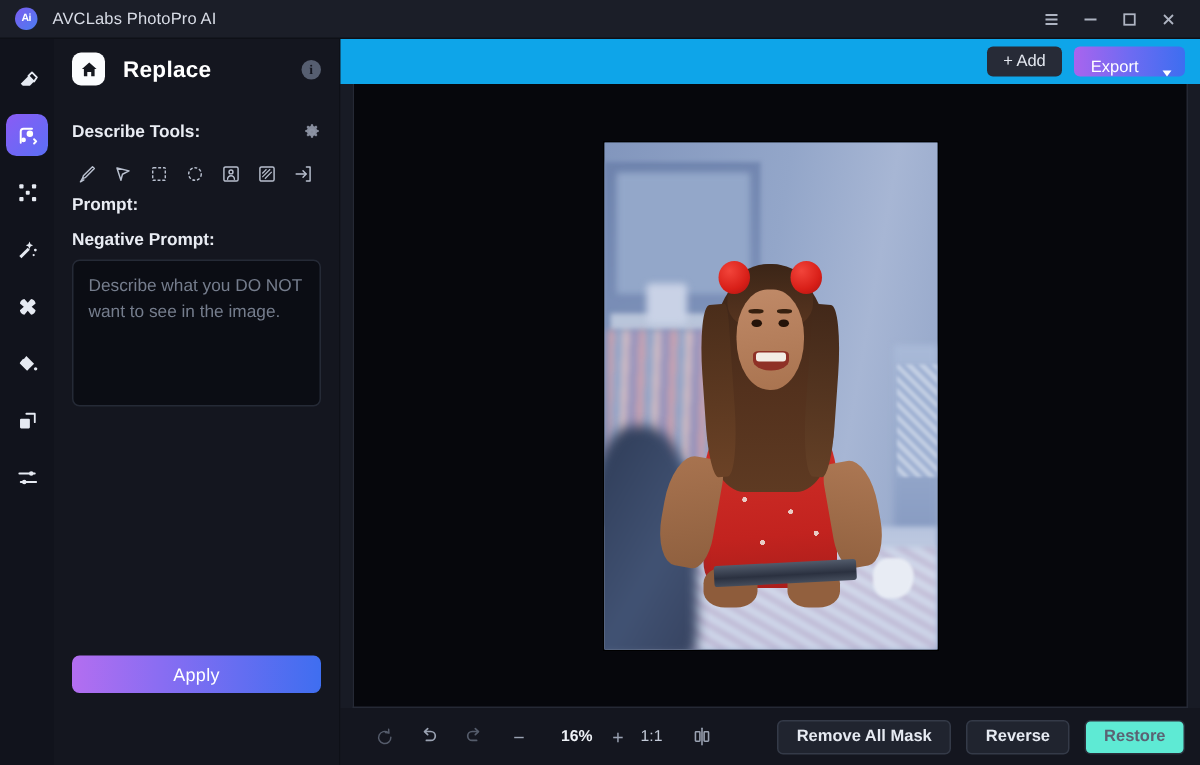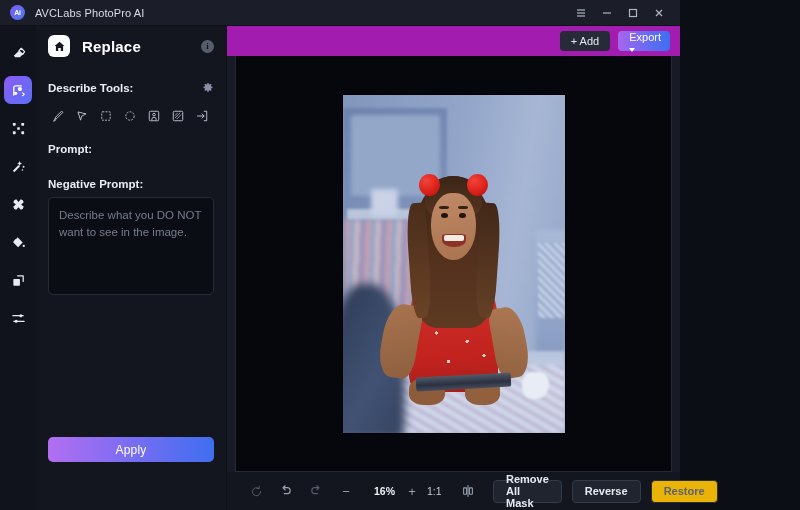--- a/index.html
+++ b/index.html
@@ -5,21 +5,21 @@
   * { box-sizing: border-box; margin: 0; padding: 0; }
   html, body {
     width: 800px; height: 510px;
     background: #0c0e15;
     font-family: "Liberation Sans", sans-serif;
     overflow: hidden;
     -webkit-font-smoothing: antialiased;
   }
   .app {
     position: relative;
-    width: 680px; height: 510px;
+    width: 800px; height: 510px;
     background: #14161f;
     display: flex;
     flex-direction: column;
   }
 
   
   .titlebar {
     height: 26px;
     flex: 0 0 26px;
     background: #1b1e28;
@@ -154,21 +154,21 @@
     display: flex; align-items: center; justify-content: center;
     color: #b9c0cf;
     border-radius: 4px;
   }
   .tool svg { display: block; }
 
   .field-label {
     font-size: 11.5px;
     color: #e9ecf3;
     font-weight: bold;
-    margin-top: 16px;
+    margin-top: 4px;
     margin-bottom: 7px;
   }
   .textarea {
     background: #0b0d14;
     border: 1px solid #3c4252;
     border-radius: 5px;
     height: 103px;
     padding: 9px 10px;
     font-size: 11.5px;
     color: #dfe3ec;
@@ -216,39 +216,39 @@
     border-left: 1px solid #0e1017;
   }
   .topbar {
     height: 30px;
     flex: 0 0 30px;
     display: flex;
     align-items: center;
     justify-content: flex-end;
     padding-right: 10px;
     gap: 8px;
-    background: #a21caf;
+    background: #0ea5e9;
   }
   .btn-add {
     height: 20px;
     padding: 0 11px;
     border-radius: 4px;
     background: #272b37;
     color: #e4e8f0;
     font-size: 11px;
     display: flex; align-items: center; gap: 3px;
   }
   .btn-export {
     height: 20px;
     padding: 0 9px 0 11px;
     border-radius: 4px;
     background: linear-gradient(90deg,#a964ee 0%,#6e6bf2 50%,#3d6ef0 100%);
     color: #ffffff;
     font-size: 11px;
-    display: flex; align-items: flex-start; gap: 5px; flex-direction: column;
+    display: flex; align-items: flex-end; gap: 16px;
   }
   .chev {
     width: 0; height: 0;
     border-left: 3.5px solid transparent;
     border-right: 3.5px solid transparent;
     border-top: 4px solid #ffffff;
   }
 
   .canvas-wrap {
     flex: 1 1 auto;
@@ -519,21 +519,21 @@
     border: 1px solid #343a48;
     color: #e6eaf2;
     font-size: 11px;
     display: flex; align-items: center; justify-content: center;
     margin-left: 10px;
     font-weight: bold;
   }
   .bbtn.disabled {
     color: #5b6273;
     border-color: #2a2f3b;
-    background: #eab308;
+    background: #5eead4;
   }
 </style>
 </head>
 <body>
 
 <div class="app">
 
   <div class="titlebar">
     <div class="app-logo">
       <span>Ai</span>

